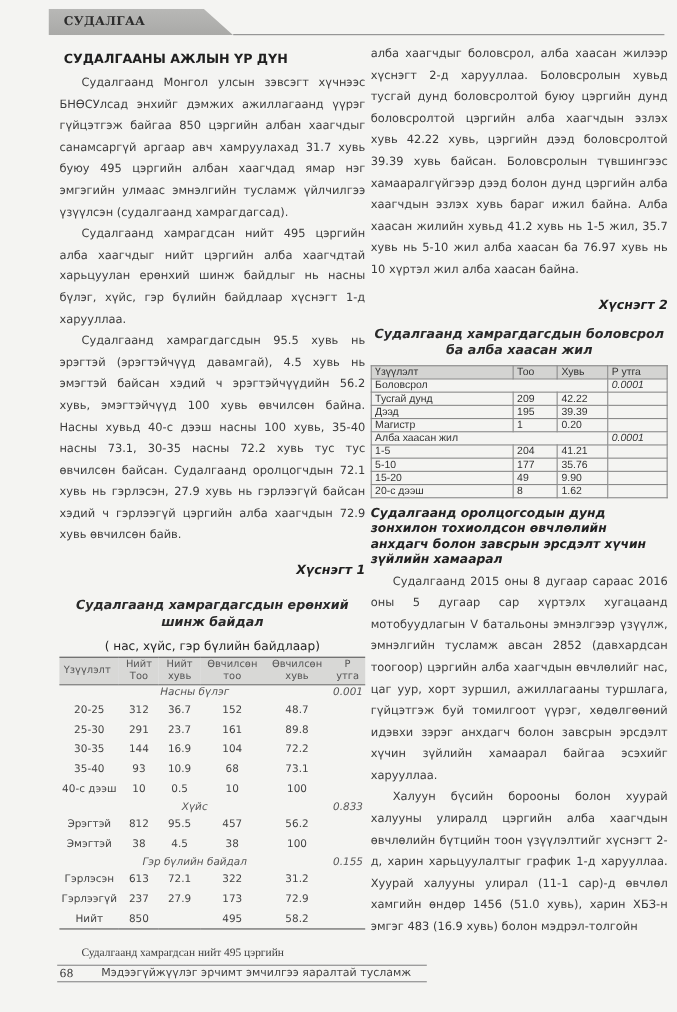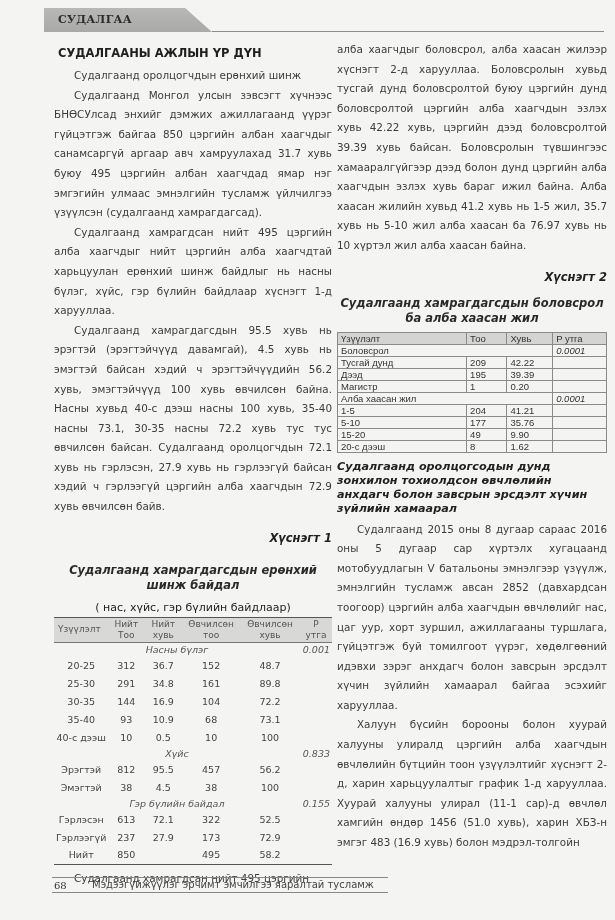--- a/index.html
+++ b/index.html
@@ -47,21 +47,20 @@
 </style>
 </head>
 <body>
 
 <div class="header-band"></div>
 <div class="header-label">СУДАЛГАА</div>
 <div class="header-rule"></div>
 
 <div class="col col-left">
   <div class="section-title">СУДАЛГААНЫ АЖЛЫН ҮР ДҮН</div>
-  <p class="para">Судалгаанд оролцогчдын ерөнхий шинж</p>
   <p class="para">Судалгаанд Монгол улсын зэвсэгт хүчнээс БНӨСУлсад энхийг дэмжих ажиллагаанд үүрэг гүйцэтгэж байгаа 850 цэргийн албан хаагчдыг санамсаргүй аргаар авч хамруулахад 31.7 хувь буюу 495 цэргийн албан хаагчдад ямар нэг эмгэгийн улмаас эмнэлгийн тусламж үйлчилгээ үзүүлсэн (судалгаанд хамрагдагсад).</p>
   <p class="para">Судалгаанд хамрагдсан нийт 495 цэргийн алба хаагчдыг нийт цэргийн алба хаагчдтай харьцуулан ерөнхий шинж байдлыг нь насны бүлэг, хүйс, гэр бүлийн байдлаар хүснэгт 1-д харууллаа.</p>
   <p class="para">Судалгаанд хамрагдагсдын 95.5 хувь нь эрэгтэй (эрэгтэйчүүд давамгай), 4.5 хувь нь эмэгтэй байсан хэдий ч эрэгтэйчүүдийн 56.2 хувь, эмэгтэйчүүд 100 хувь өвчилсөн байна. Насны хувьд 40-с дээш насны 100 хувь, 35-40 насны 73.1, 30-35 насны 72.2 хувь тус тус өвчилсөн байсан. Судалгаанд оролцогчдын 72.1 хувь нь гэрлэсэн, 27.9 хувь нь гэрлээгүй байсан хэдий ч гэрлээгүй цэргийн алба хаагчдын 72.9 хувь өвчилсөн байв.</p>
 
   <div class="table-caption">Хүснэгт 1</div>
   <div class="table-title">Судалгаанд хамрагдагсдын ерөнхий шинж байдал</div>
   <div class="table-subtitle">( нас, хүйс, гэр бүлийн байдлаар)</div>
 
   <table class="t1">
     <thead>
@@ -83,21 +82,21 @@
           <td>20-25</td>
           <td>312</td>
           <td>36.7</td>
           <td>152</td>
           <td>48.7</td>
           <td></td>
         </tr>
         <tr>
           <td>25-30</td>
           <td>291</td>
-          <td>34.8</td>
+          <td>23.7</td>
           <td>161</td>
           <td>89.8</td>
           <td></td>
         </tr>
         <tr>
           <td>30-35</td>
           <td>144</td>
           <td>16.9</td>
           <td>104</td>
           <td>72.2</td>
@@ -141,42 +140,42 @@
         </tr>
         <tr>
           <td colspan="5" class="group">Гэр бүлийн байдал</td>
           <td class="pval group">0.155</td>
         </tr>
         <tr>
           <td>Гэрлэсэн</td>
           <td>613</td>
           <td>72.1</td>
           <td>322</td>
-          <td>52.5</td>
+          <td>31.2</td>
           <td></td>
         </tr>
         <tr>
           <td>Гэрлээгүй</td>
           <td>237</td>
           <td>27.9</td>
           <td>173</td>
           <td>72.9</td>
           <td></td>
         </tr>
         <tr>
           <td>Нийт</td>
           <td>850</td>
           <td></td>
           <td>495</td>
           <td>58.2</td>
           <td></td>
         </tr>
       </tbody>
   </table>
-  <p class="para" style="margin-top:4px;">Судалгаанд хамрагдсан нийт 495 цэргийн</p>
+  <p class="para" style="margin-top:12px;font-family:Liberation Serif, serif;">Судалгаанд хамрагдсан нийт 495 цэргийн</p>
 </div>
 
 <div class="col col-right">
   <p class="para noindent">алба хаагчдыг боловсрол, алба хаасан жилээр хүснэгт 2-д харууллаа. Боловсролын хувьд тусгай дунд боловсролтой буюу цэргийн дунд боловсролтой цэргийн алба хаагчдын эзлэх хувь 42.22 хувь, цэргийн дээд боловсролтой 39.39 хувь байсан. Боловсролын түвшингээс хамааралгүйгээр дээд болон дунд цэргийн алба хаагчдын эзлэх хувь бараг ижил байна. Алба хаасан жилийн хувьд 41.2 хувь нь 1-5 жил, 35.7 хувь нь 5-10 жил алба хаасан ба 76.97 хувь нь 10 хүртэл жил алба хаасан байна.</p>
 
   <div class="table-caption">Хүснэгт 2</div>
   <div class="table-title" style="margin-top:12px;margin-bottom:6px;">Судалгаанд хамрагдагсдын боловсрол ба алба хаасан жил</div>
 
   <table class="t2">
     <thead>

